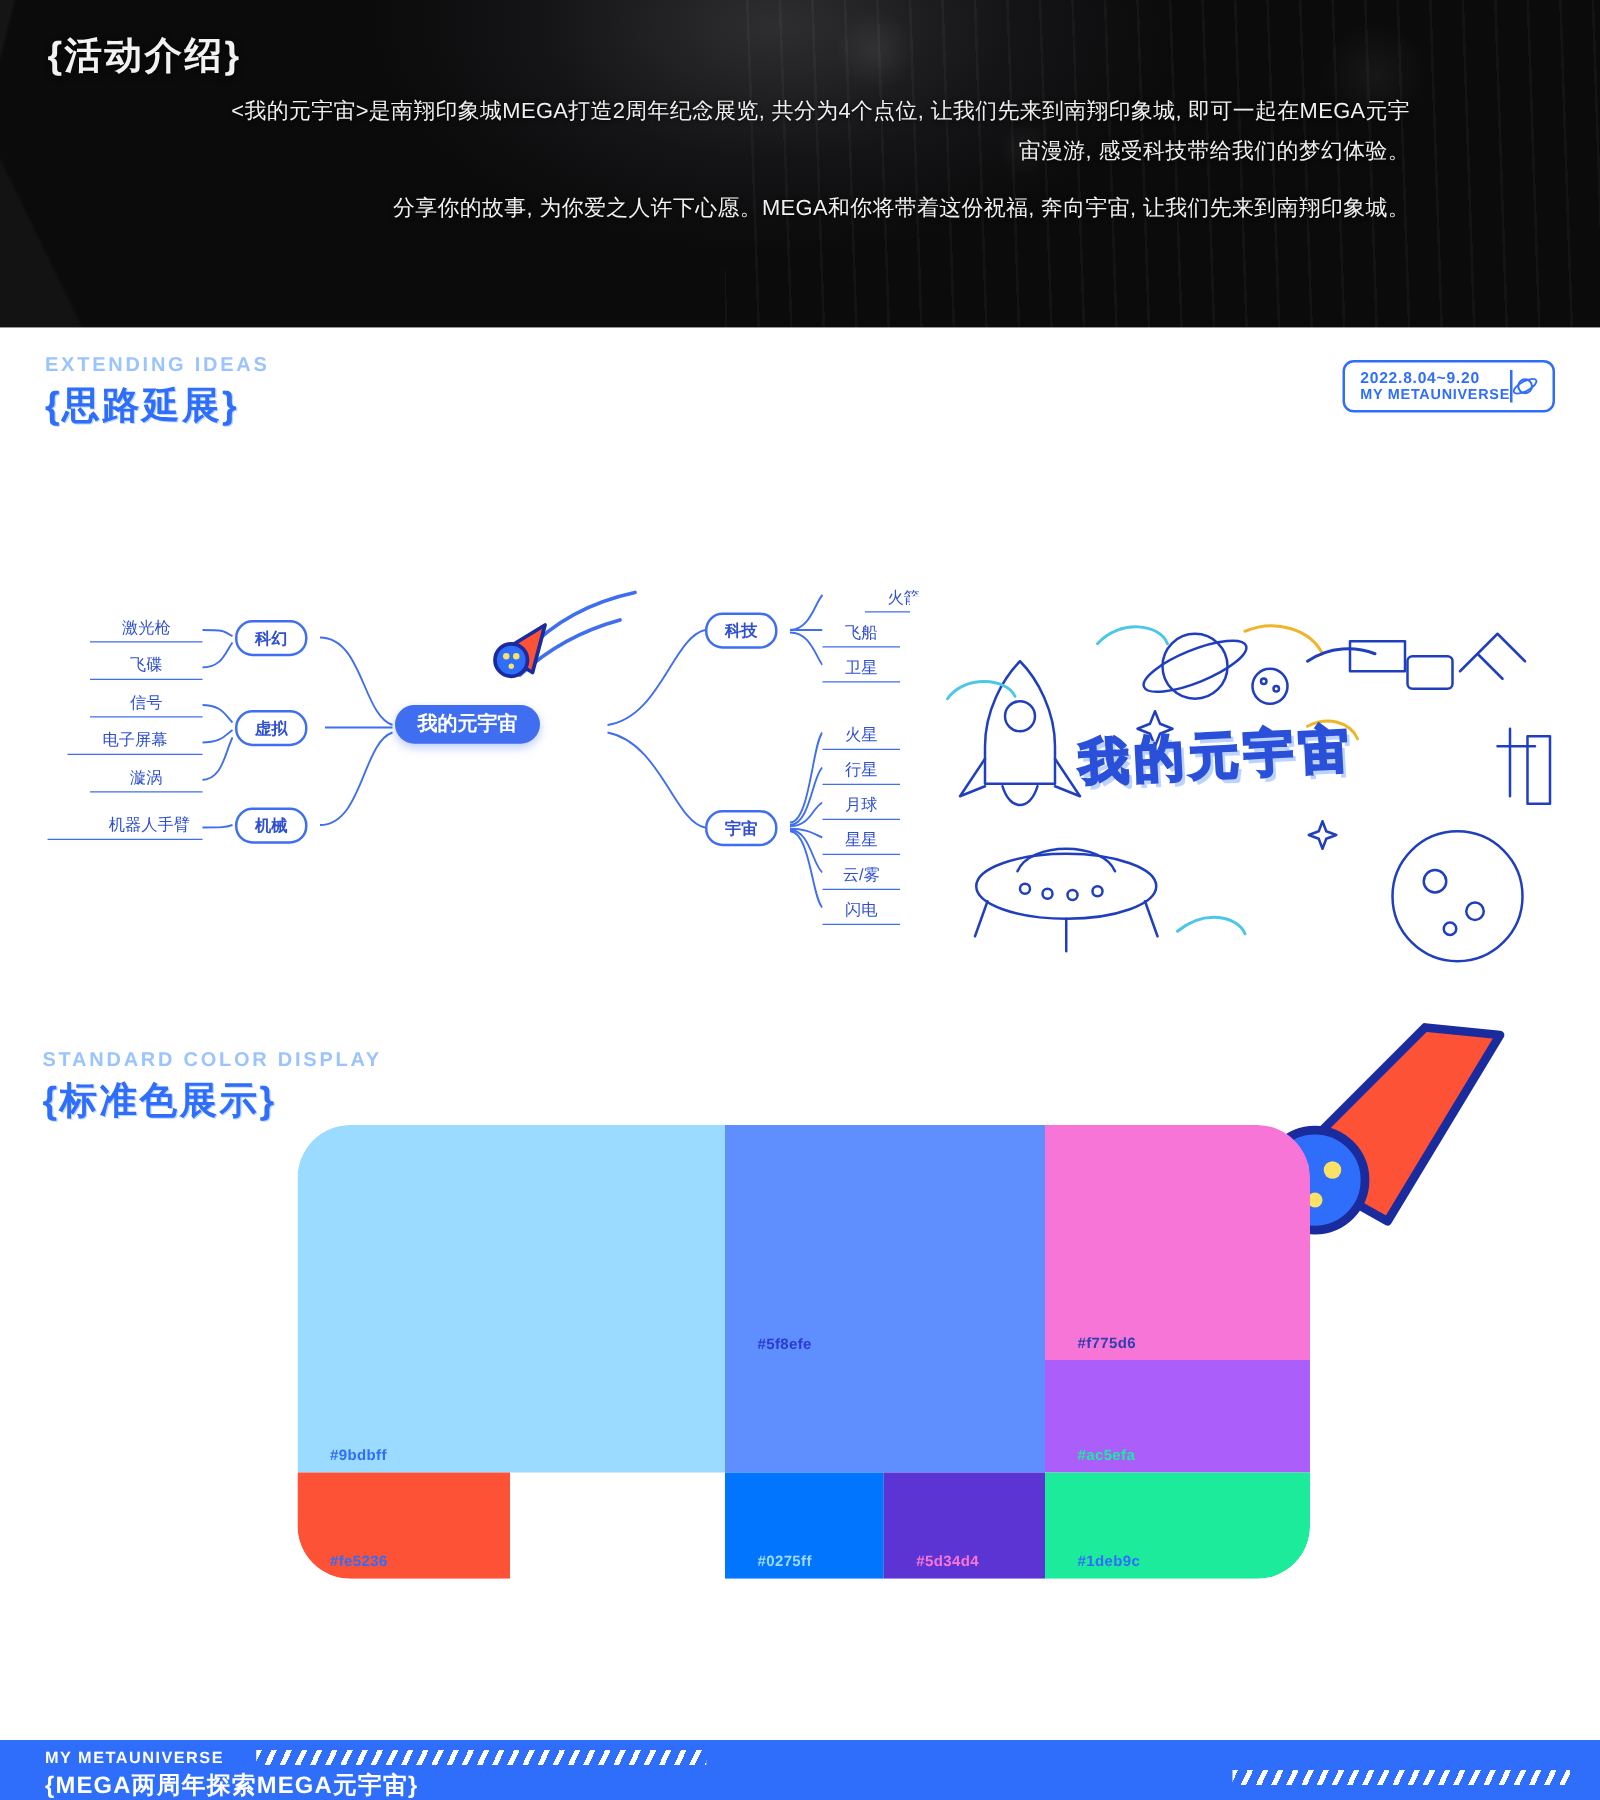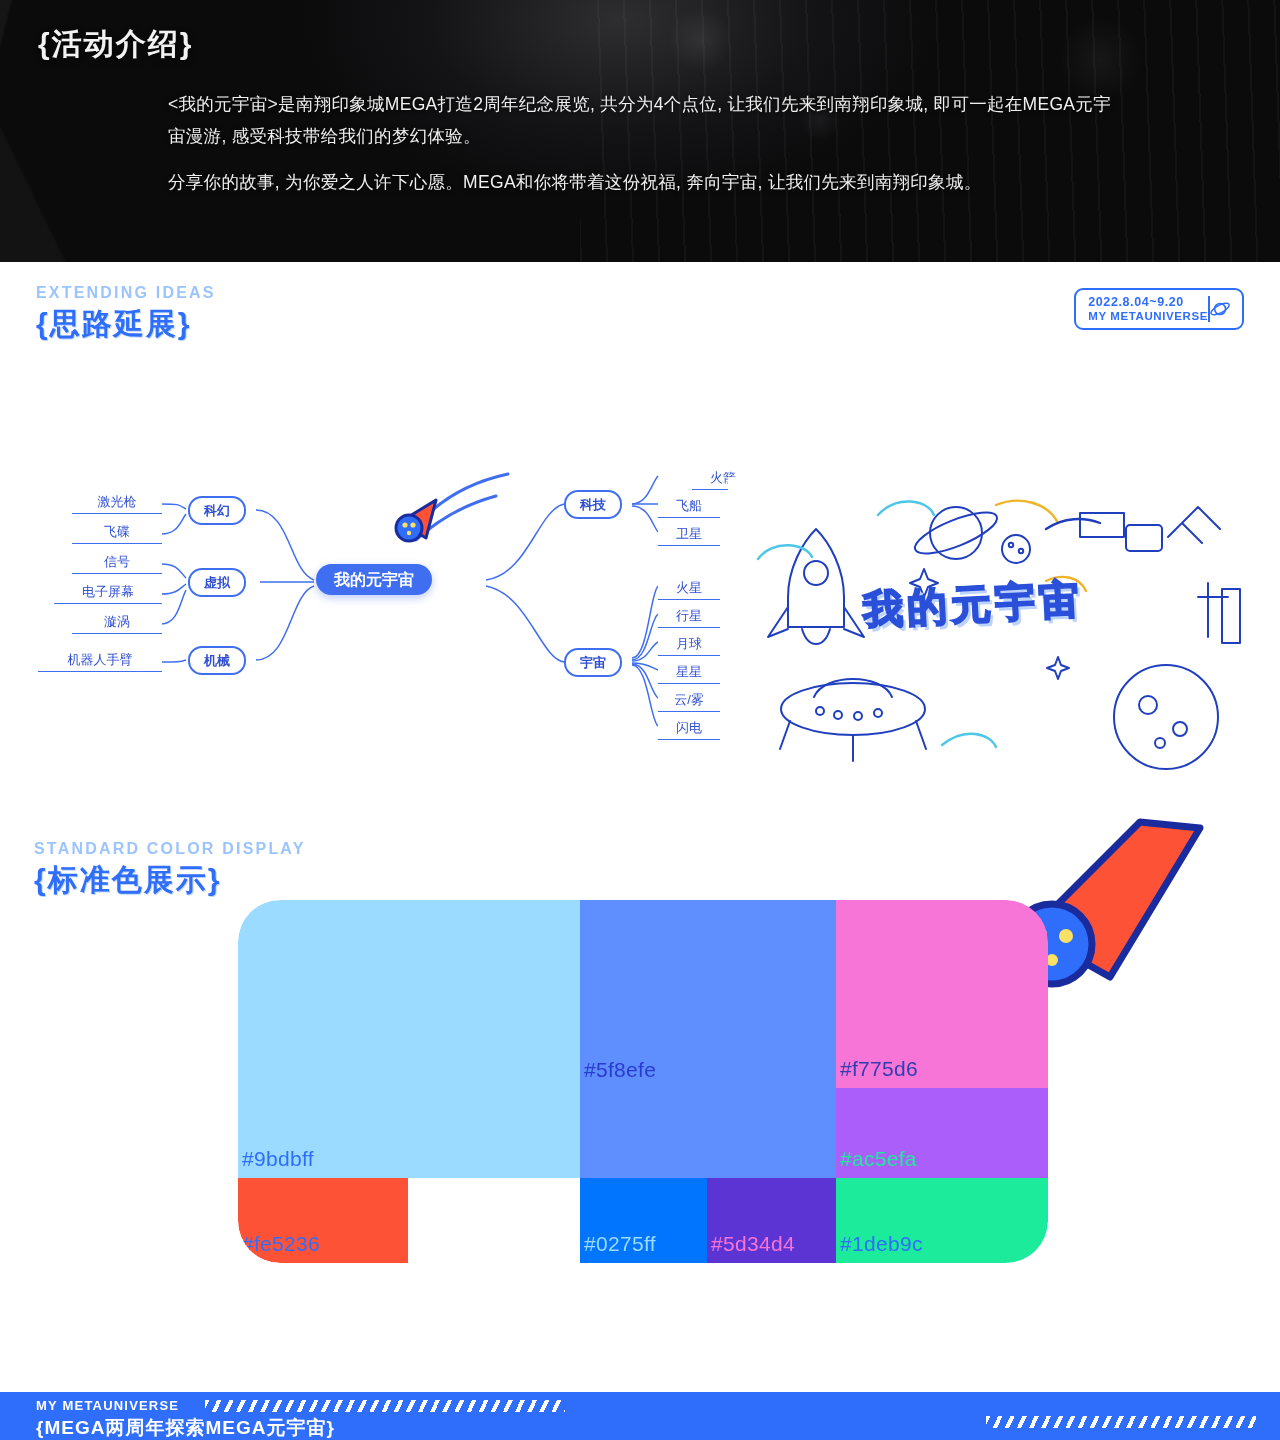--- a/index.html
+++ b/index.html
@@ -49,23 +49,24 @@
     left: 38px; top: 24px;
     font-size: 30px;
     font-weight: 700;
     color: #f2f2f2;
     letter-spacing: 2px;
     z-index: 4;
     text-shadow: 0 2px 6px rgba(0,0,0,.7);
   }
   .intro-body {
     position: absolute;
-    left: 168px; top: 88px;
+    left: 168px; top: 72px;
     width: 960px;
     z-index: 4;
+    text-align: right;
   }
   .intro-body p {
     color: #f0f0f0;
     font-size: 17.5px;
     line-height: 32px;
     letter-spacing: .3px;
     text-shadow: 0 1px 4px rgba(0,0,0,.85);
   }
   .intro-body p + p { margin-top: 14px; }
 
@@ -176,23 +177,23 @@
     width: 810px; height: 363px;
     border-radius: 42px 42px 42px 42px;
     overflow: hidden;
     display: grid;
     grid-template-columns: 170px 172px 127px 129px 106px 106px;
     grid-template-rows: 188px 90px 85px;
   }
   .sw { position: relative; }
   .sw span {
     position: absolute;
-    left: 4px; bottom: 7px;
-    font-size: 21px;
-    font-weight: 400;
+    left: 26px; bottom: 7px;
+    font-size: 12px;
+    font-weight: 700;
     letter-spacing: .3px;
   }
 
   .footer {
     position: absolute;
     left: 0; bottom: 0;
     width: 1280px; height: 48px;
     background: #2f6dfb;
     color: #fff;
   }
@@ -283,21 +284,21 @@
           <circle cx="385" cy="63" r="2.6" fill="#fbe166"></circle>
           <circle cx="381" cy="71" r="2.2" fill="#fbe166"></circle>
         </g>
       </svg>
 
       <div class="node plain" style="left:44px; top:28px; width:90px;">激光枪</div>
       <div class="node plain" style="left:44px; top:58px; width:90px;">飞碟</div>
       <div class="node plain" style="left:44px; top:88px; width:90px;">信号</div>
       <div class="node plain" style="left:26px; top:118px; width:108px;">电子屏幕</div>
       <div class="node plain" style="left:44px; top:148px; width:90px;">漩涡</div>
-      <div class="node plain" style="left:10px; top:186px; width:124px;">机器人手臂</div>
+      <div class="node plain" style="left:10px; top:186px; width:124px;text-align:right;">机器人手臂</div>
 
       <div class="node pill" style="left:160px; top:34px;">科幻</div>
       <div class="node pill" style="left:160px; top:106px;">虚拟</div>
       <div class="node pill" style="left:160px; top:184px;">机械</div>
 
       <div class="node center" style="left:288px; top:102px;">我的元宇宙</div>
 
       <div class="node pill" style="left:536px; top:28px;">科技</div>
       <div class="node pill" style="left:536px; top:186px;">宇宙</div>
 

